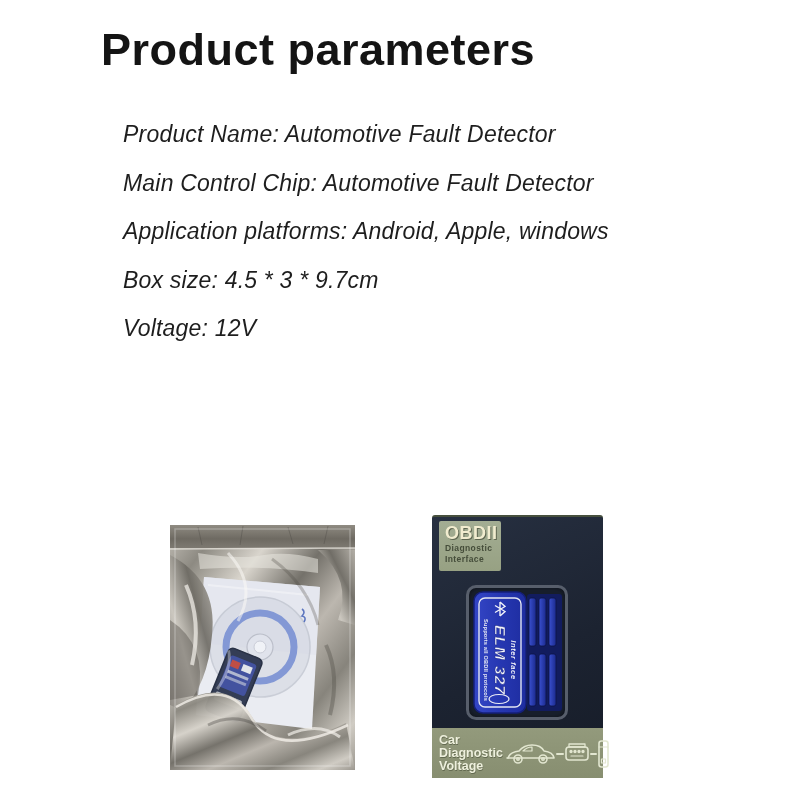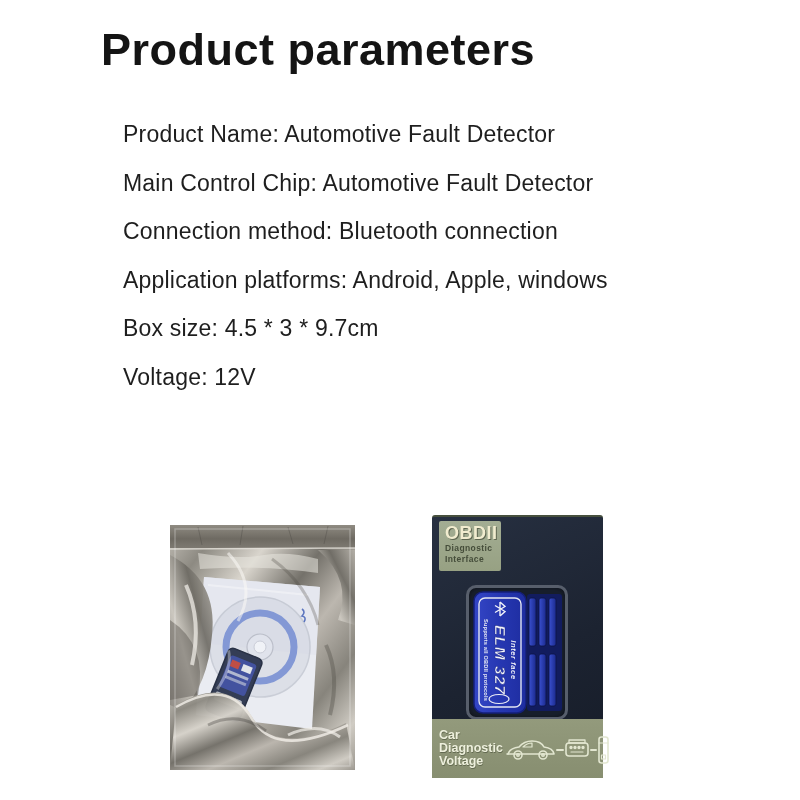--- a/index.html
+++ b/index.html
@@ -11,21 +11,21 @@
   .page-title{
     position:absolute;top:24px;left:0;width:636px;
     text-align:center;font-size:45px;font-weight:700;color:#141414;
     letter-spacing:0.5px;
   }
   .param-list{
     position:absolute;top:119px;left:123px;margin:0;padding:0;
     list-style:none;display:flex;flex-direction:column;gap:18.5px;
   }
   .param-list li{
-    font-size:23px;line-height:30px;color:#1e1e1e;letter-spacing:0.2px;
+    font-size:23px;line-height:30px;color:#1e1e1e;letter-spacing:0.2px;font-style:italic;
   }
   
   .bag-photo{position:absolute;left:168px;top:525px;width:189px;height:247px;}
   
   .box-photo{
     position:absolute;left:432px;top:515px;width:171px;height:263px;
     background:linear-gradient(155deg,#273041 0%,#1c2331 55%,#161c28 100%);
     border-radius:3px;border-top:2px solid #47503e;box-sizing:border-box;
   }
   .obdii-label{
@@ -42,40 +42,39 @@
     letter-spacing:0.4px;margin-top:1px;
   }
   .box-window{
     position:absolute;left:34px;top:68px;width:102px;height:135px;
     background:#1d2534;border:3px solid #575e6b;border-radius:10px;
     box-sizing:border-box;box-shadow:inset 0 0 8px rgba(0,0,0,.65);
     overflow:hidden;
   }
   .box-window svg{position:absolute;left:0;top:0;}
   .box-footer{
-    position:absolute;left:0;bottom:0;width:171px;height:59px;
+    position:absolute;left:0;bottom:0;width:171px;height:50px;
     background:linear-gradient(180deg,#939a7c 0%,#878e70 100%);
     display:flex;align-items:center;box-sizing:border-box;
     padding:0 3px 0 7px;gap:2px;
   }
   .footer-text{
     font-size:12.5px;font-weight:800;color:#eef0dd;line-height:13px;
     text-shadow:0.5px 0.5px 0 #636a50;white-space:nowrap;
   }
   .footer-icons{flex:0 0 auto;}
 </style>
 </head>
 <body>
 
 <div class="page-title">Product parameters</div>
 
 <ul class="param-list">
   <li>Product Name: Automotive Fault Detector</li>
   <li>Main Control Chip: Automotive Fault Detector</li>
-  <li>Connection method: Bluetooth connection</li>
   <li>Application platforms: Android, Apple, windows</li>
   <li>Box size: 4.5 * 3 * 9.7cm</li>
   <li>Voltage: 12V</li>
 </ul>
 
 <svg class="bag-photo" viewBox="0 0 189 247">
   <defs>
     <linearGradient id="foil" x1="0" y1="0" x2="1" y2="1">
       <stop offset="0" stop-color="#c6c2ba"></stop>
       <stop offset="0.14" stop-color="#8d8a82"></stop>

